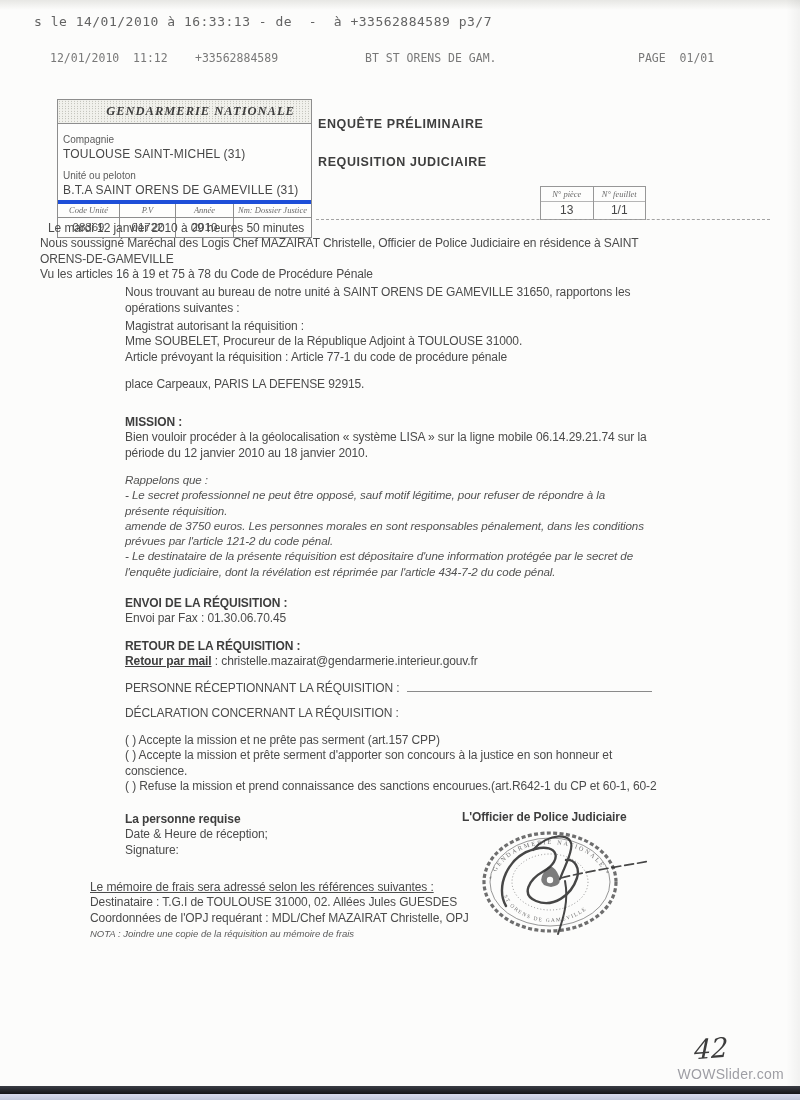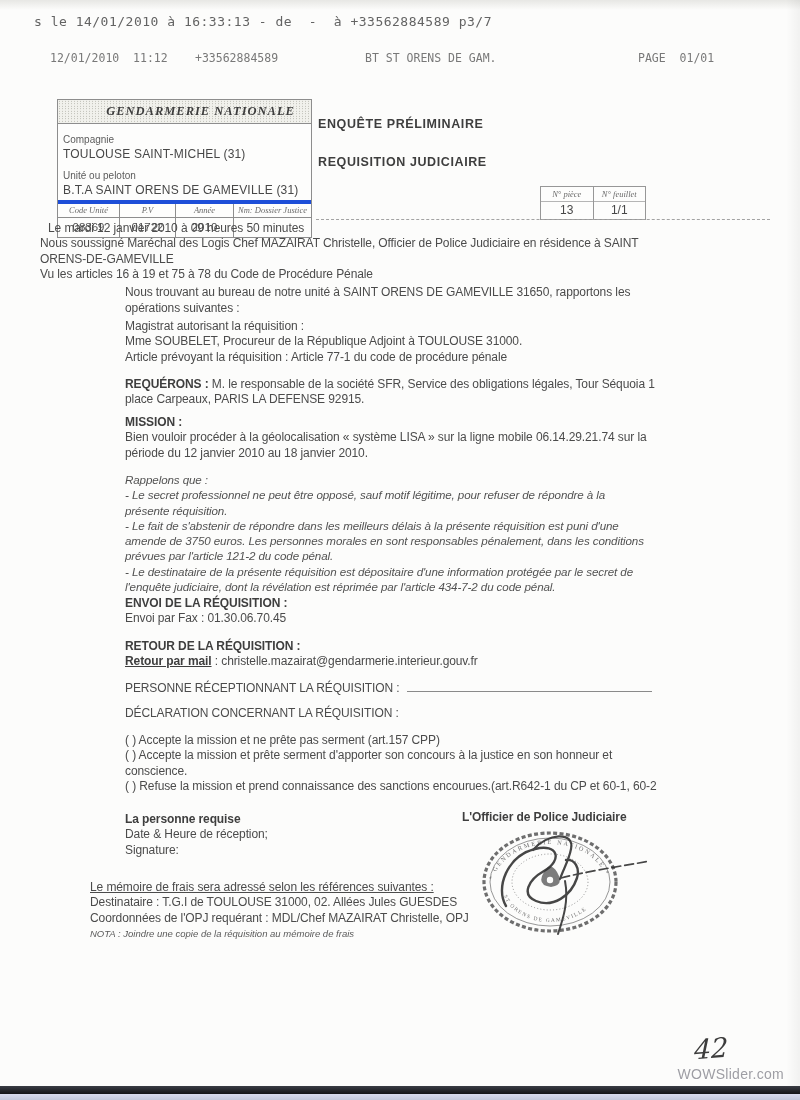--- a/index.html
+++ b/index.html
@@ -132,38 +132,33 @@
     <div class="l" style="line-height:16px;">opérations suivantes :</div>
   </div>
 
   <div class="abs blk" style="top:319px;left:125px;">
     <div class="l">Magistrat autorisant la réquisition :</div>
     <div class="l">Mme SOUBELET, Procureur de la République Adjoint à TOULOUSE 31000.</div>
     <div class="l">Article prévoyant la réquisition : Article 77-1 du code de procédure pénale</div>
   </div>
 
   <div class="abs blk" style="top:377px;left:125px;">
-    <div class="l">
-      <span class="b">REQUÉRONS :</span>
-      <span>M. le responsable de la société SFR, Service des obligations légales, Tour Séquoia 1</span>
-    </div>
     <div class="l">place Carpeaux, PARIS LA DEFENSE 92915.</div>
   </div>
 
   <div class="abs blk" style="top:415px;left:125px;">
     <div class="l b">MISSION :</div>
     <div class="l">Bien vouloir procéder à la géolocalisation « système LISA » sur la ligne mobile 06.14.29.21.74 sur la</div>
     <div class="l">période du 12 janvier 2010 au 18 janvier 2010.</div>
   </div>
 
   <div class="abs blk reminder" style="top:472px;left:125px;">
     <div class="l">Rappelons que :</div>
     <div class="l">- Le secret professionnel ne peut être opposé, sauf motif légitime, pour refuser de répondre à la</div>
     <div class="l">présente réquisition.</div>
-    <div class="l">- Le fait de s'abstenir de répondre dans les meilleurs délais à la présente réquisition est puni d'une</div>
     <div class="l">amende de 3750 euros. Les personnes morales en sont responsables pénalement, dans les conditions</div>
     <div class="l">prévues par l'article 121-2 du code pénal.</div>
     <div class="l">- Le destinataire de la présente réquisition est dépositaire d'une information protégée par le secret de</div>
     <div class="l">l'enquête judiciaire, dont la révélation est réprimée par l'article 434-7-2 du code pénal.</div>
   </div>
 
   <div class="abs blk" style="top:596px;left:125px;">
     <div class="l b">ENVOI DE LA RÉQUISITION :</div>
     <div class="l">Envoi par Fax : 01.30.06.70.45</div>
   </div>

